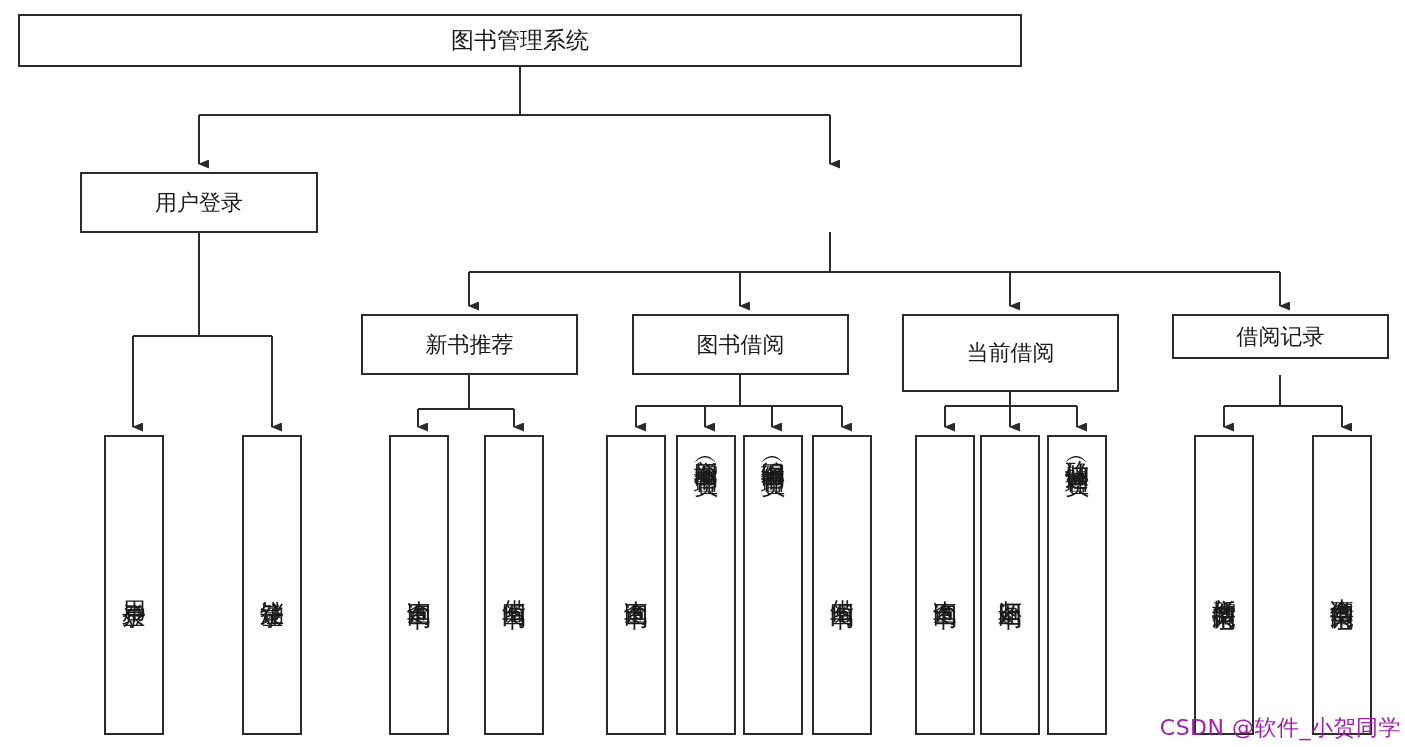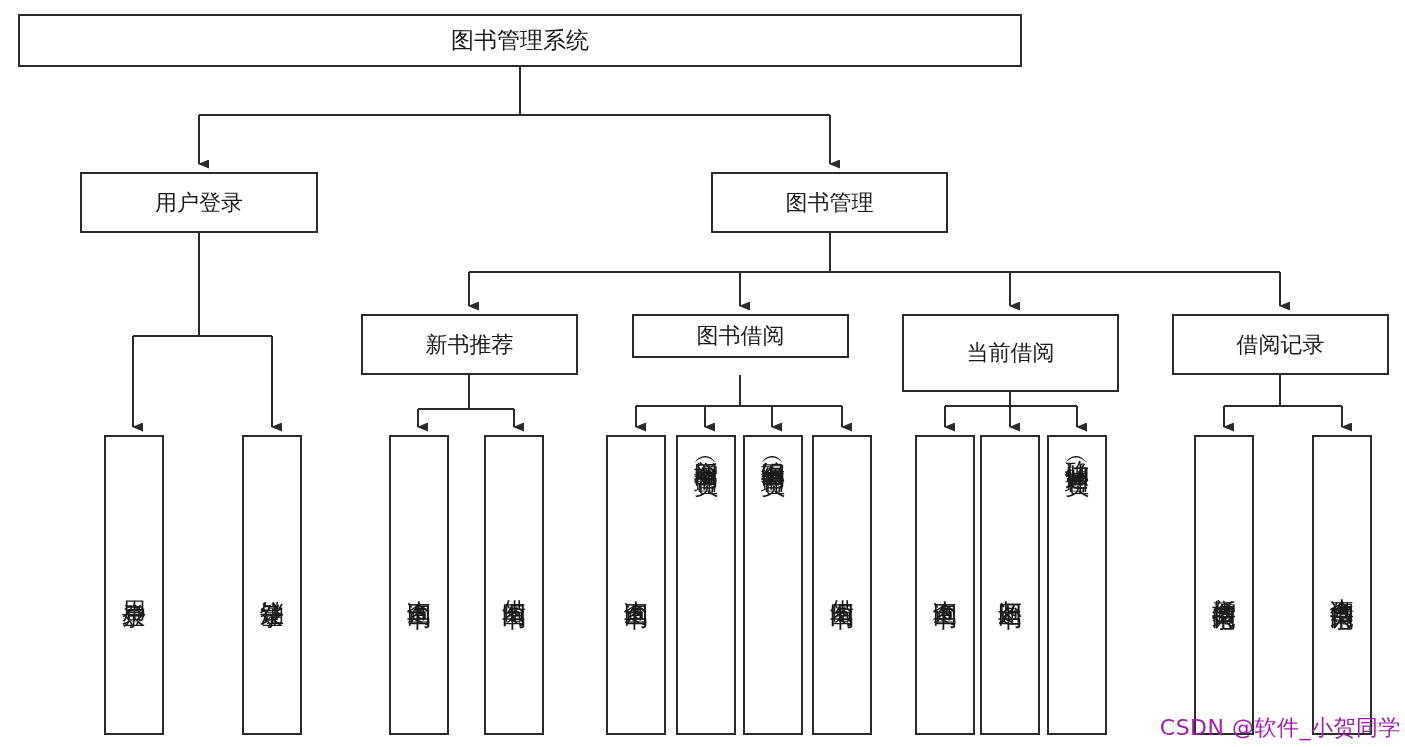--- a/index.html
+++ b/index.html
@@ -129,34 +129,31 @@
     </g>
   </svg>
 
   <div class="node-box level-root" style="left:18px; top:14px; width:1004px; height:53px;">
     <span class="node-label">图书管理系统</span>
   </div>
 
   <div class="node-box level-2" style="left:80px; top:172px; width:238px; height:61px;">
     <span class="node-label">用户登录</span>
   </div>
-  <div class="node-box level-2" style="left:711px; top:172px; width:237px; height:61px;">
-    <span class="node-label">图书管理</span>
-  </div>
 
   <div class="node-box level-3" style="left:361px; top:314px; width:217px; height:61px;">
     <span class="node-label">新书推荐</span>
   </div>
-  <div class="node-box level-3" style="left:632px; top:314px; width:217px; height:44px;">
+  <div class="node-box level-3" style="left:632px; top:314px; width:217px; height:61px;">
     <span class="node-label">图书借阅</span>
   </div>
   <div class="node-box level-3" style="left:902px; top:314px; width:217px; height:78px;">
     <span class="node-label">当前借阅</span>
   </div>
-  <div class="node-box level-3" style="left:1172px; top:314px; width:217px; height:61px;">
+  <div class="node-box level-3" style="left:1172px; top:314px; width:217px; height:45px;">
     <span class="node-label">借阅记录</span>
   </div>
 
   <div class="node-box leaf" style="left:104px; top:435px; width:60px; height:300px;">
     <span class="node-label">用户登录</span>
   </div>
   <div class="node-box leaf" style="left:242px; top:435px; width:60px; height:300px;">
     <span class="node-label">注销登录</span>
   </div>
 

